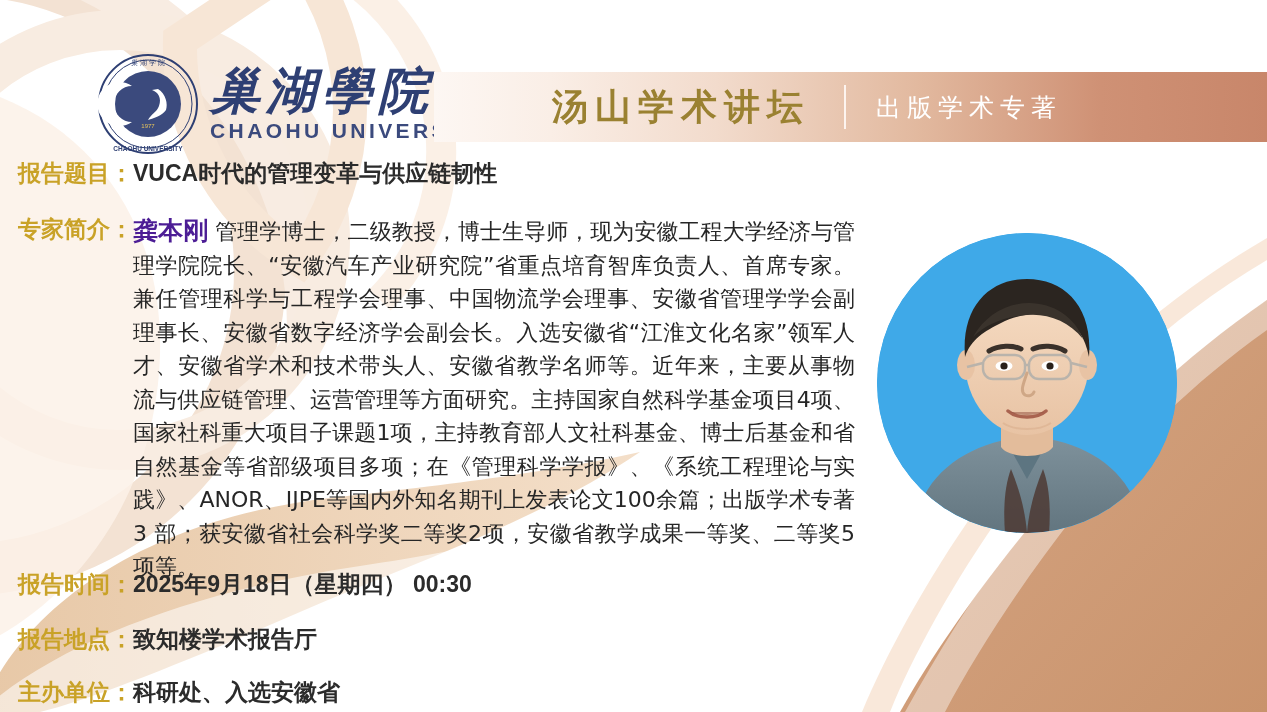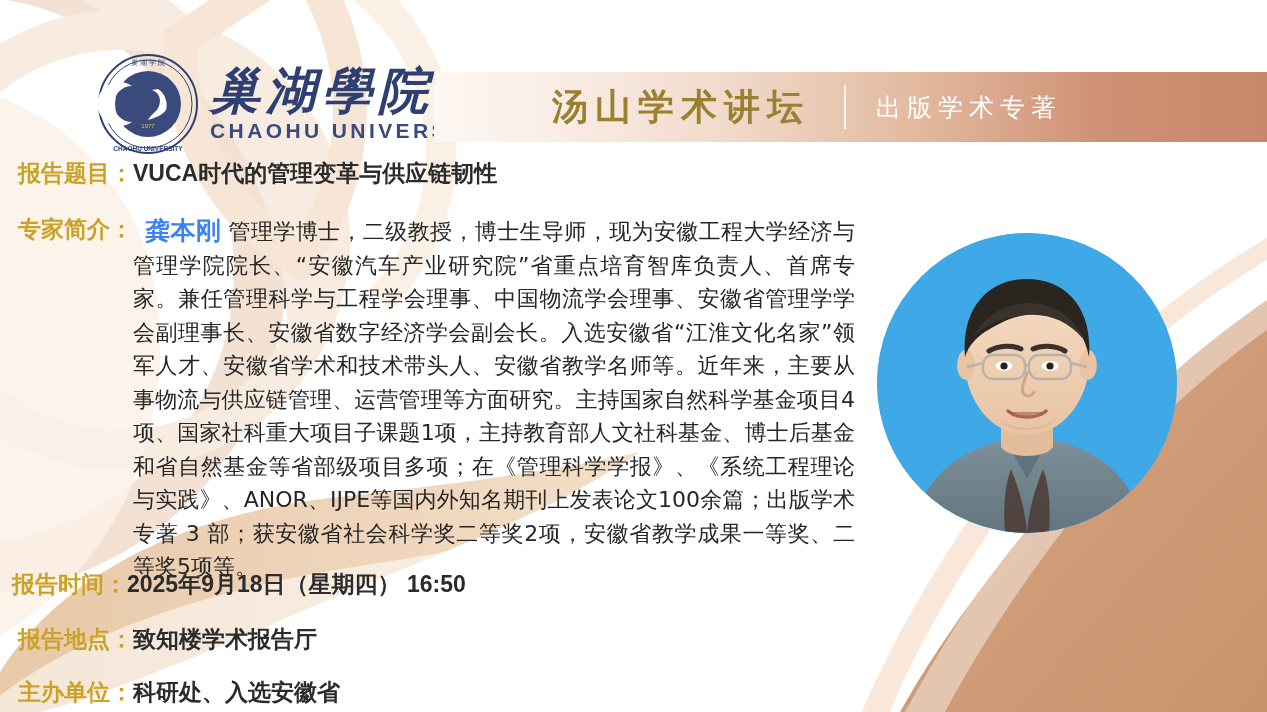--- a/index.html
+++ b/index.html
@@ -130,38 +130,37 @@
   .value-bold {
     color: #2b2b2b;
     font-size: 23px;
     font-weight: bold;
     white-space: nowrap;
     font-family: Liberation Sans, sans-serif;
   }
 
   #row-title { left: 18px; top: 158px; }
   #row-bio   { left: 18px; top: 214px; width: 870px; }
-  #row-time  { left: 12px; top: 569px; }
+  #row-time  { left: 18px; top: 569px; }
   #row-place { left: 18px; top: 624px; }
   #row-org   { left: 18px; top: 677px; align-items: flex-end; }
 
   .bio-body {
     font-size: 22px;
     color: #262626;
     line-height: 33.5px;
     text-align: justify;
     text-justify: inter-ideograph;
     width: 722px;
     font-family: "DejaVu Sans", "Liberation Sans", sans-serif;
   }
   .bio-name {
     font-size: 25px;
     font-weight: bold;
-    color: #3b82f6;
-    margin-left: 12px;
+    color: #4c1d95;
   }
 
   
   .portrait {
     position: absolute;
     left: 877px;
     top: 233px;
     width: 300px;
     height: 300px;
     border-radius: 50%;
@@ -319,21 +318,21 @@
         <path d="M 131,178 C 140,186 160,186 169,178" stroke="#a9634f" stroke-width="3.4" fill="none" stroke-linecap="round"></path>
         <path d="M 133,179 C 142,183 158,183 167,179" fill="#8d4b3c" opacity="0.5"></path>
 
         <path d="M 126,190 C 138,198 162,198 174,190" stroke="#dcb292" stroke-width="2" fill="none" opacity="0.7"></path>
       </g>
     </svg>
   </div>
 
   <div class="row" id="row-time">
     <span class="label">报告时间：</span>
-    <span class="value-bold">2025年9月18日（星期四） 16:50</span>
+    <span class="value-bold">2025年9月18日（星期四） 00:30</span>
   </div>
 
   <div class="row" id="row-place">
     <span class="label">报告地点：</span>
     <span class="value-bold">致知楼学术报告厅</span>
   </div>
 
   <div class="row" id="row-org">
     <span class="label">主办单位：</span>
     <span class="value-bold">科研处、入选安徽省</span>

